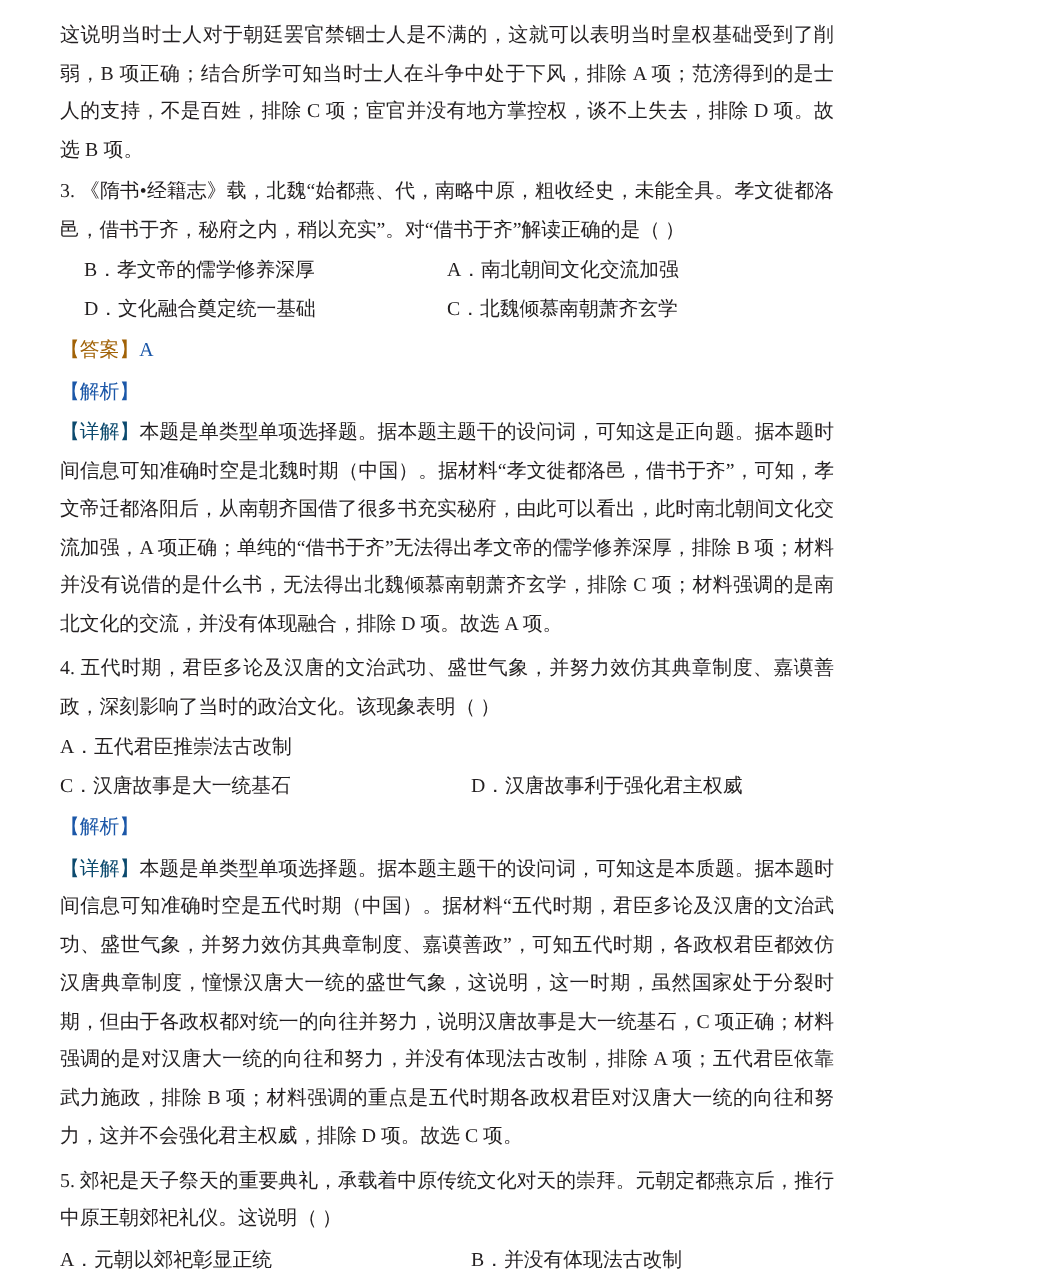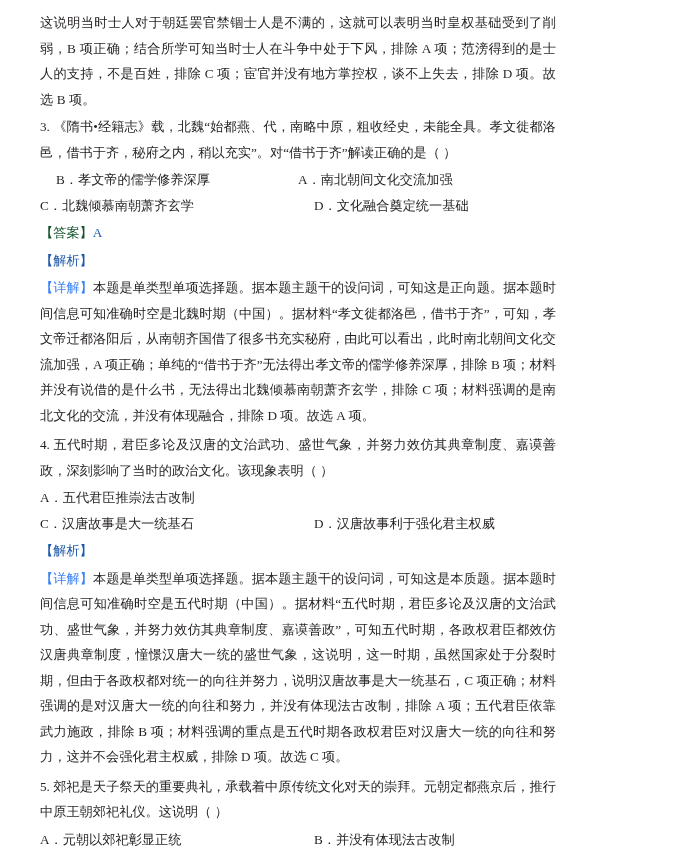--- a/index.html
+++ b/index.html
@@ -51,31 +51,31 @@
   .optrow .opt.second {
     padding-left: 16px;
   }
   .tag {
     color: #1b57a8;
     font-size: 13.2px;
     line-height: 25.5px;
     margin: 0 0 2px 0;
   }
   .tag .tag-label {
-    color: #14532d;
+    color: #a16207;
   }
   .detail {
     font-size: 13.2px;
     line-height: 25.5px;
     text-align: justify;
     text-justify: inter-ideograph;
     margin: 0 0 2px 0;
   }
   .detail .tag-label {
-    color: #3b82f6;
+    color: #0c4a6e;
   }
   .blk {
     margin-bottom: 4px;
   }
 </style>
 </head>
 <body>
 
 <div class="page">
 
@@ -85,22 +85,22 @@
     <p class="qline">
       <span>3.</span>
       <span>《隋书•经籍志》载，北魏“始都燕、代，南略中原，粗收经史，未能全具。孝文徙都洛邑，借书于齐，秘府之内，稍以充实”。对“借书于齐”解读正确的是（          ）</span>
     </p>
     <div class="options">
       <div class="optrow">
         <div class="opt second">B．孝文帝的儒学修养深厚</div>
         <div class="opt">A．南北朝间文化交流加强</div>
       </div>
       <div class="optrow">
+        <div class="opt second">D．文化融合奠定统一基础</div>
         <div class="opt">C．北魏倾慕南朝萧齐玄学</div>
-        <div class="opt second">D．文化融合奠定统一基础</div>
       </div>
     </div>
     <p class="tag">
       <span class="tag-label">【答案】</span><span>A</span>
     </p>
     <p class="tag">【解析】</p>
     <p class="detail">
       <span class="tag-label">【详解】</span><span>本题是单类型单项选择题。据本题主题干的设问词，可知这是正向题。据本题时间信息可知准确时空是北魏时期（中国）。据材料“孝文徙都洛邑，借书于齐”，可知，孝文帝迁都洛阳后，从南朝齐国借了很多书充实秘府，由此可以看出，此时南北朝间文化交流加强，A 项正确；单纯的“借书于齐”无法得出孝文帝的儒学修养深厚，排除 B 项；材料并没有说借的是什么书，无法得出北魏倾慕南朝萧齐玄学，排除 C 项；材料强调的是南北文化的交流，并没有体现融合，排除 D 项。故选 A 项。</span>
     </p>
   </div>

